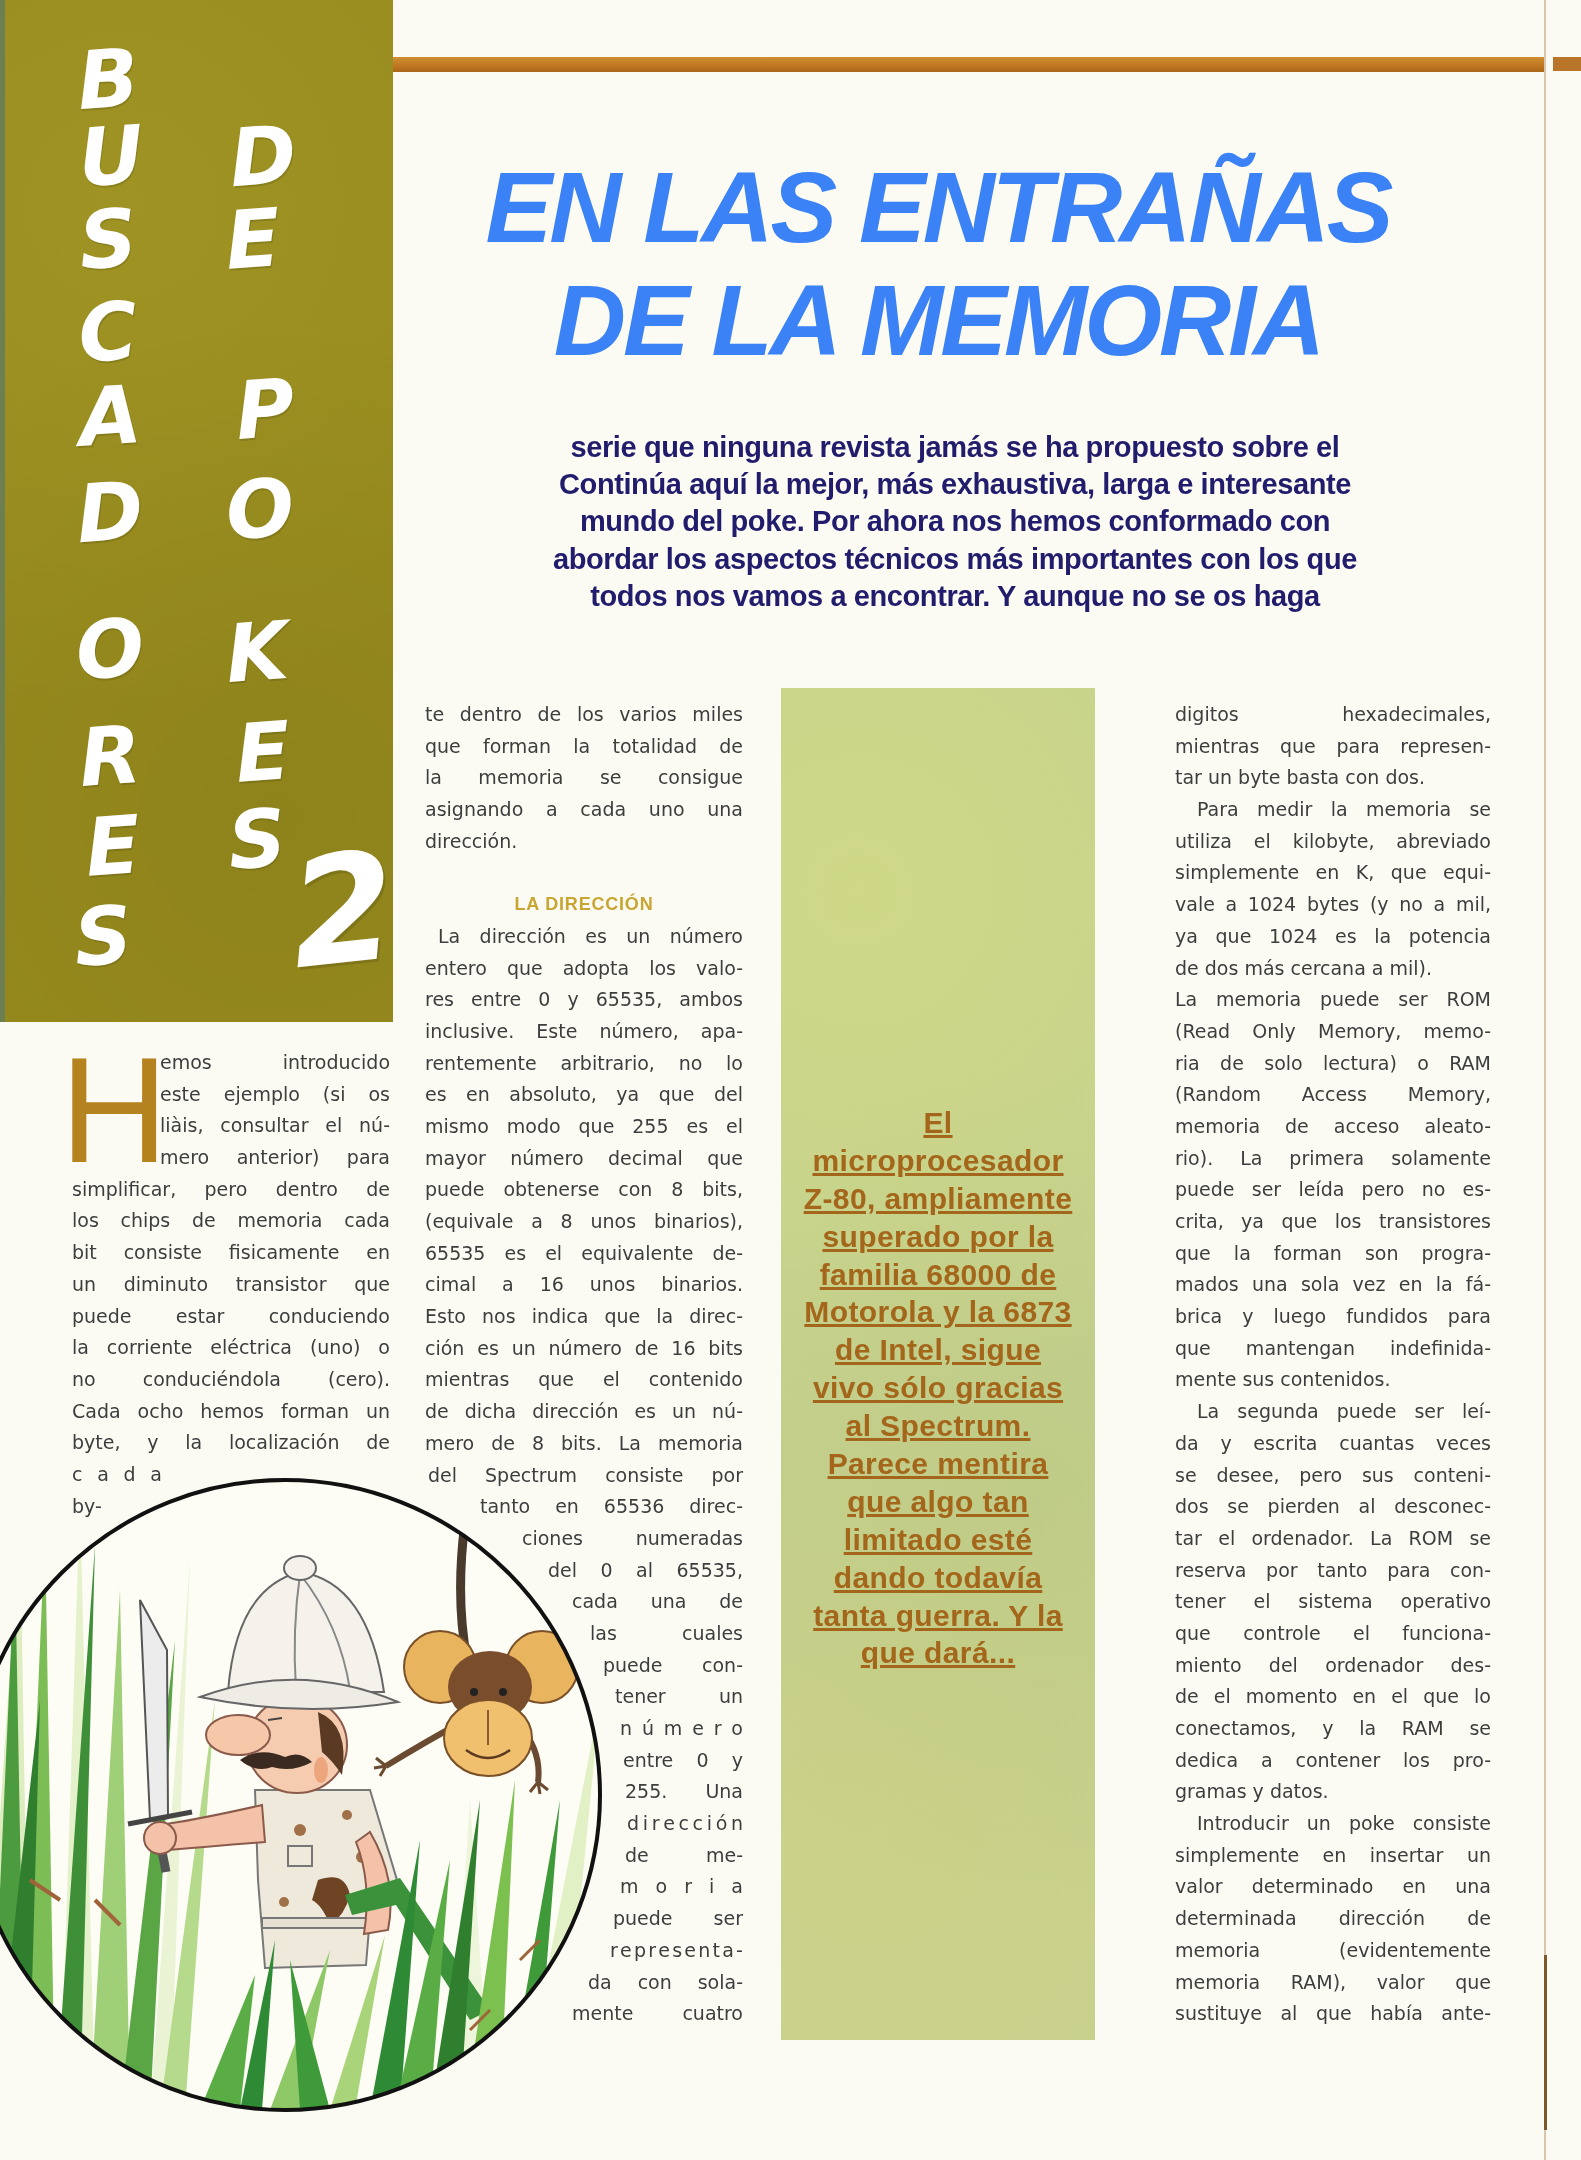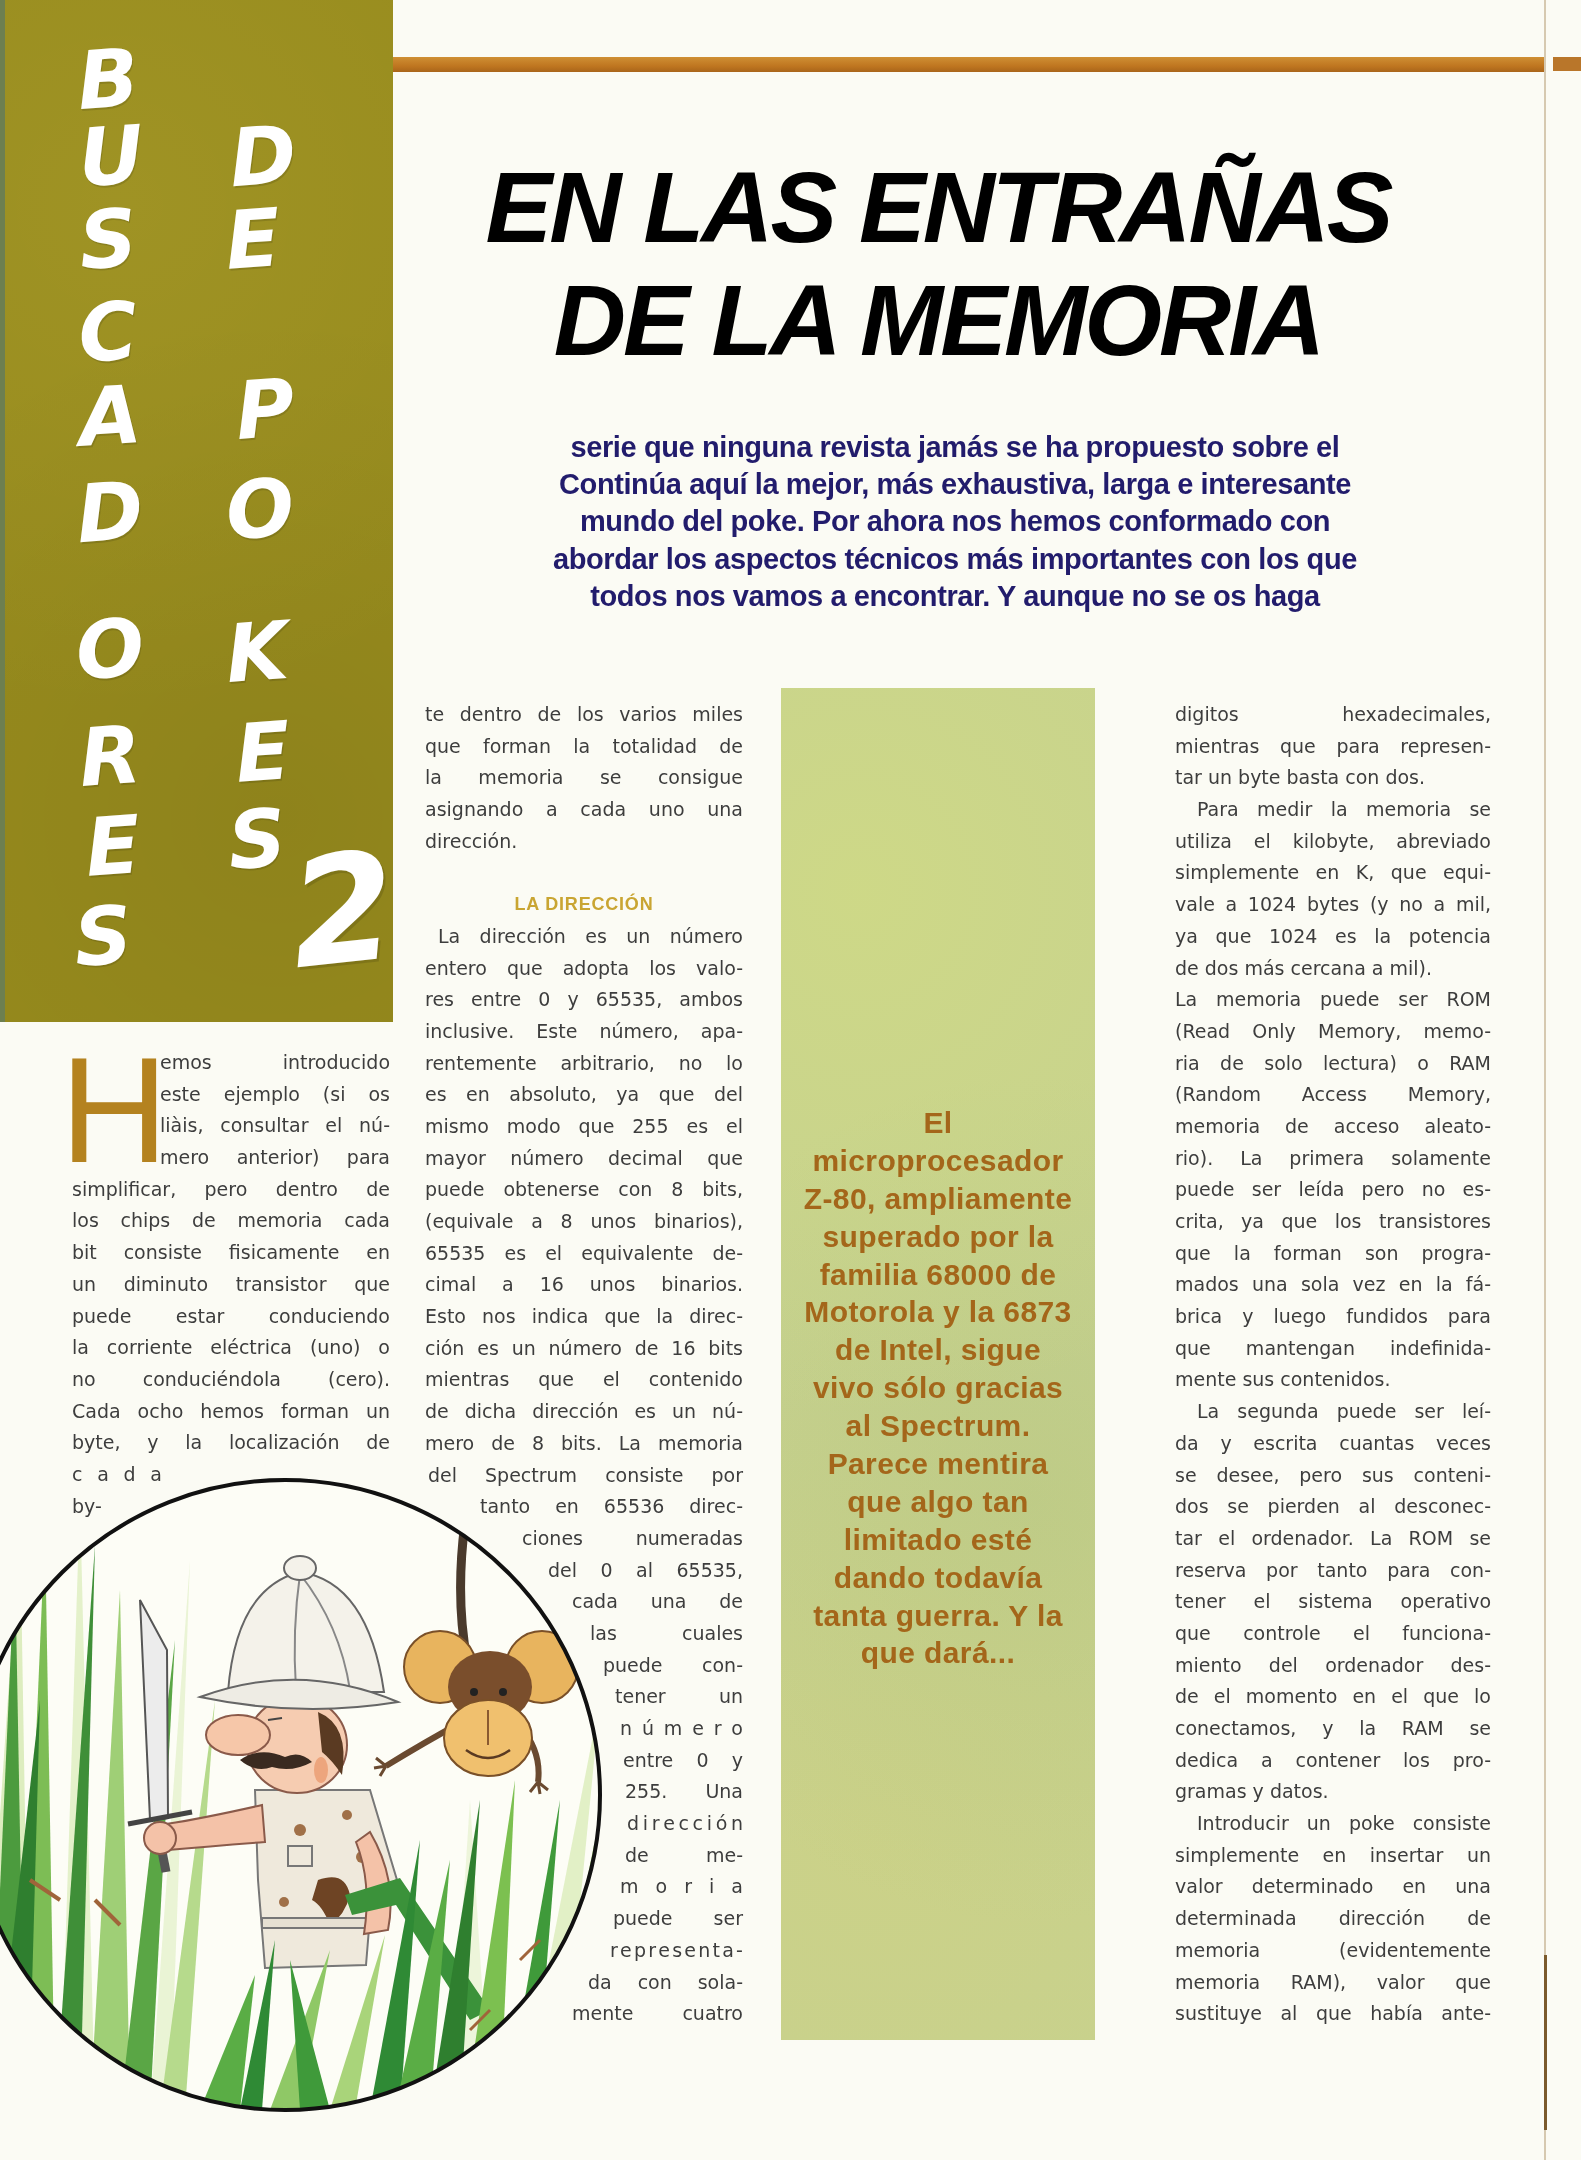--- a/index.html
+++ b/index.html
@@ -36,21 +36,21 @@
     text-shadow: 2px 3px 0 rgba(0,0,0,.12); }
 
   
   .top-rule { left: 393px; top: 57px; width: 1151px; height: 15px;
     background: linear-gradient(#cf8f34, #bf7620 60%, #a9651a); }
   .top-rule-right { left: 1553px; top: 57px; width: 28px; height: 14px; background: #b9762a; }
   .gutter { left: 1544px; top: 0; width: 2px; height: 2160px; background: #d6c9b0; }
   .gutter-dark { left: 1544px; top: 1955px; width: 3px; height: 175px; background: #7b5a2c; }
 
   
-  .title { left: 395px; top: 151px; width: 1086px; text-align: center; color: #000000;
+  .title { left: 395px; top: 151px; width: 1086px; text-align: center; color: #3b82f6;
     font: italic bold 100px/113px "Liberation Sans", sans-serif; letter-spacing: -3px; }
   .title div { white-space: nowrap; }
 
   .intro { left: 460px; top: 429px; width: 990px; color: #221c6c;
     font: bold 29px/37.2px "Liberation Sans", sans-serif; letter-spacing: -0.4px; }
   .intro .ln { text-align: center; text-align-last: center; white-space: nowrap; height: 37.2px; }
 
   
   .col { position: absolute; font: 19px/31.7px "DejaVu Sans", sans-serif; color: #3d3d3d; }
   .col1 { left: 72px; top: 1047px; width: 318px; }
@@ -87,21 +87,21 @@
   .col2 .ln:nth-child(42){padding-left:147px}
 
   .dropcap { left: 60px; top: 1035px; color: #b4821f; font: 150px/1 "Liberation Sans", sans-serif; }
 
   
   .quote { left: 781px; top: 688px; width: 314px; height: 1352px; background: #c6d18f;
     background-image: radial-gradient(circle at 25% 15%, rgba(220,230,120,.35), transparent 45%),
                       radial-gradient(circle at 80% 60%, rgba(170,190,120,.3), transparent 50%),
                       radial-gradient(circle at 30% 85%, rgba(215,210,120,.3), transparent 45%); }
   .quote-text { position: absolute; left: 0; top: 416px; width: 314px; color: #a4661a;
-    font: bold 30px/37.9px "Liberation Sans", sans-serif; letter-spacing: 0.4px; }
+    font: bold 30px/37.9px "Liberation Sans", sans-serif; letter-spacing: 0.4px; text-decoration: underline; }
   .quote-text .ln { height: 37.9px; text-align: center; text-align-last: center; white-space: nowrap; }
 
   .illus { left: 0; top: 1440px; width: 640px; height: 720px; }
 </style>
 </head>
 <body>
 
 <div class="page">
 
   <div class="abs sidebar-edge"></div>

